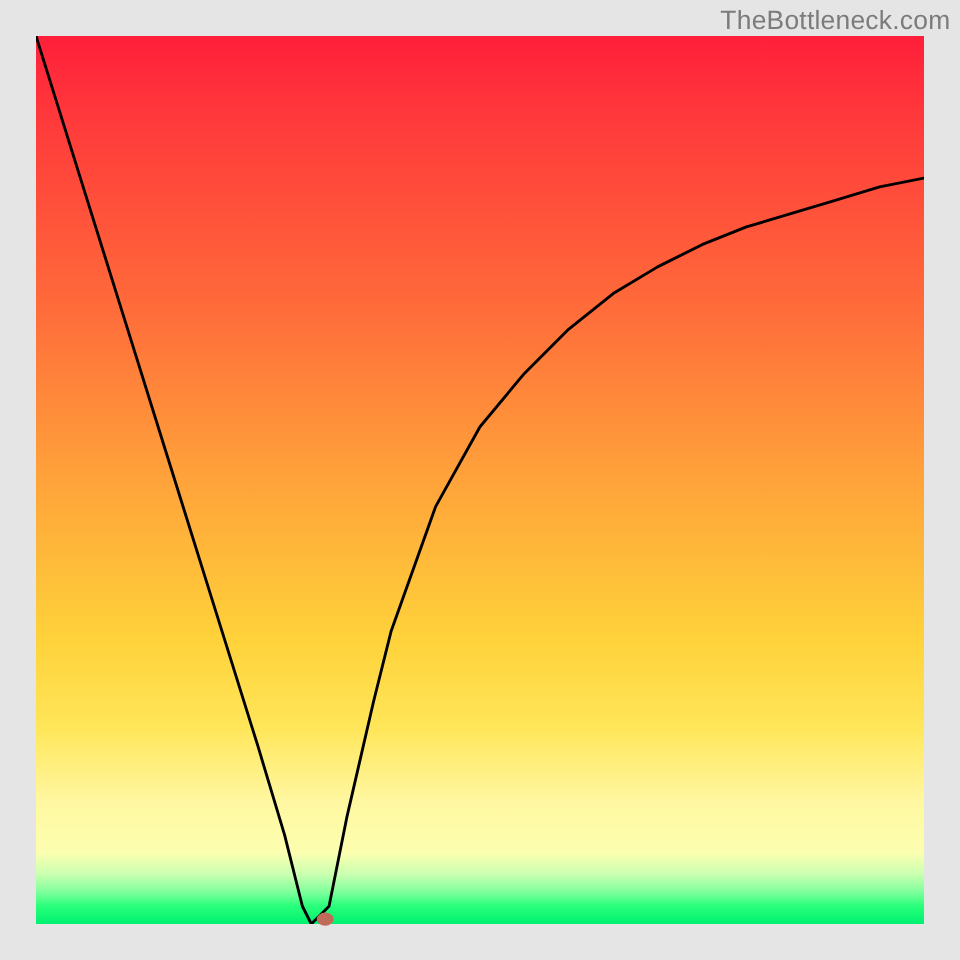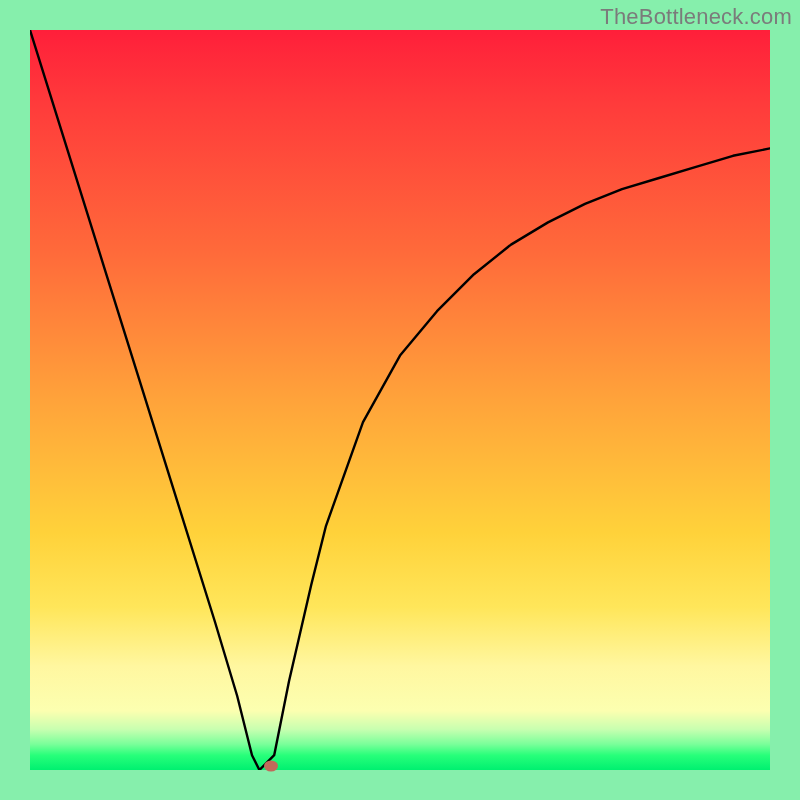--- a/index.html
+++ b/index.html
@@ -10,21 +10,21 @@
     background: #000;
     overflow: hidden;
     font-family: Arial, Helvetica, sans-serif;
   }
   .frame {
     position: absolute;
     top: 0;
     left: 0;
     width: 800px;
     height: 800px;
-    background: #86efac;
+    background: #e5e5e5;
   }
   .plot {
     position: absolute;
     top: 30px;
     left: 30px;
     width: 740px;
     height: 740px;
     
     background: linear-gradient(
       to bottom,

